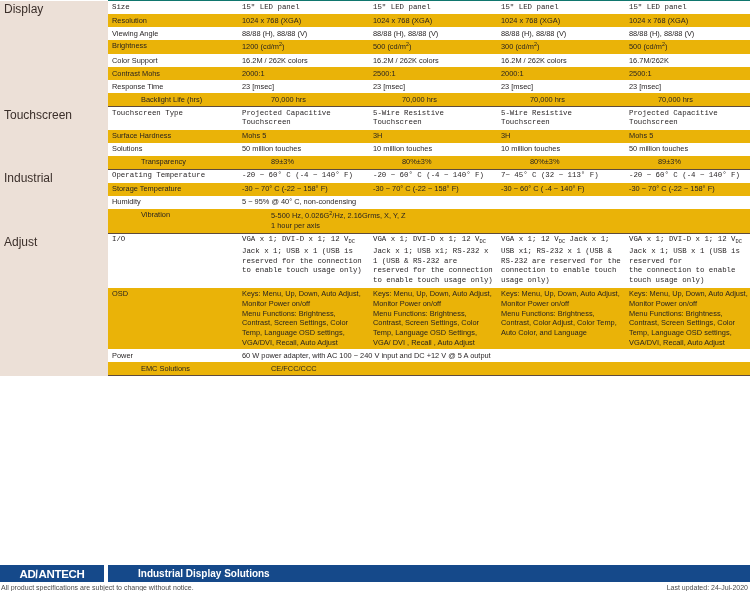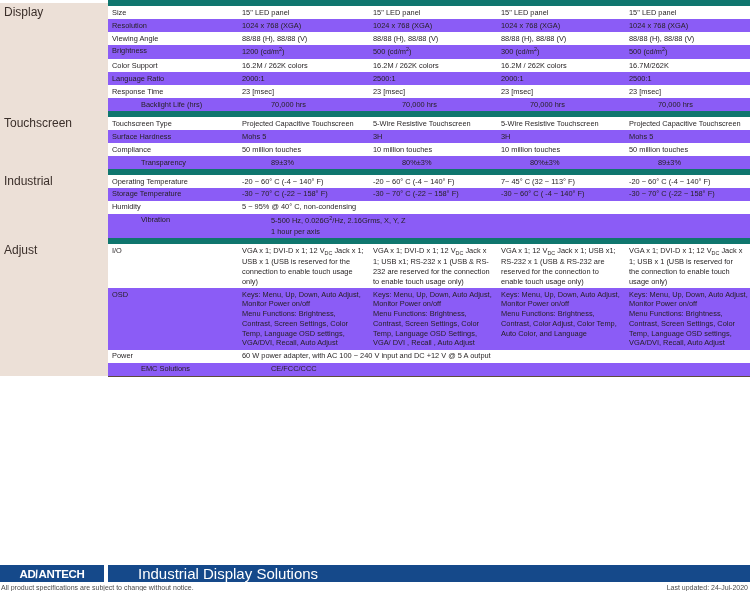--- a/index.html
+++ b/index.html
@@ -49,25 +49,25 @@
   td.param {
     width: 130px;
     padding-left: 8px;
     color: #231f20;
   }
   
   td.val { width: 128px; }
   td.val.v1 { width: 131px; }
 
   
-  tr.stripe td.param, tr.stripe td.val { background: #8b5cf6; }
+  tr.stripe td.param, tr.stripe td.val { background: #eab308; }
   tr.plain  td.param, tr.plain  td.val { background: #ffffff; }
 
   
-  tr.secstart td.param, tr.secstart td.val { border-top: 6px solid #0f766e; }
+  tr.secstart td.param, tr.secstart td.val { border-top: 1px solid #0f766e; font-family: Liberation Mono, monospace; }
   tr.secend   td.param, tr.secend   td.val { border-bottom: 1px solid #5e4a3c; padding-left: 33px; }
 
   td.span { }
 
   .sub { font-size: 5.4px; vertical-align: sub; }
   .sup { font-size: 5.4px; vertical-align: super; }
 
   
   #footer {
     position: absolute;
@@ -99,22 +99,22 @@
   .gapbox { width: 4px; background: #ffffff; }
   .tagbox {
     flex: 1;
     background: #15498a;
     display: flex;
     align-items: center;
     padding-left: 30px;
   }
   .tagtext {
     color: #ffffff;
-    font-size: 15px;
-    font-weight: normal;
+    font-size: 10px;
+    font-weight: bold;
   }
   .fnote {
     display: flex;
     justify-content: space-between;
     align-items: baseline;
     padding: 2px 2px 0 1px;
     font-size: 7px;
     color: #4a4a4a;
     width: 750px;
   }
@@ -157,21 +157,21 @@
           <td class="val">500 (cd/m<span class="sup">2</span>)</td>
         </tr>
         <tr class="plain">
           <td class="param">Color Support</td>
           <td class="val v1">16.2M / 262K colors</td>
           <td class="val">16.2M / 262K colors</td>
           <td class="val">16.2M / 262K colors</td>
           <td class="val">16.7M/262K</td>
         </tr>
         <tr class="stripe">
-          <td class="param">Language Ratio</td>
+          <td class="param">Contrast Mohs</td>
           <td class="val v1">2000:1</td>
           <td class="val">2500:1</td>
           <td class="val">2000:1</td>
           <td class="val">2500:1</td>
         </tr>
         <tr class="plain">
           <td class="param">Response Time</td>
           <td class="val v1">23 [msec]</td>
           <td class="val">23 [msec]</td>
           <td class="val">23 [msec]</td>
@@ -193,21 +193,21 @@
           <td class="val">Projected Capacitive Touchscreen</td>
         </tr>
         <tr class="stripe">
           <td class="param">Surface Hardness</td>
           <td class="val v1">Mohs 5</td>
           <td class="val">3H</td>
           <td class="val">3H</td>
           <td class="val">Mohs 5</td>
         </tr>
         <tr class="plain">
-          <td class="param">Compliance</td>
+          <td class="param">Solutions</td>
           <td class="val v1">50 million touches</td>
           <td class="val">10 million  touches</td>
           <td class="val">10 million touches</td>
           <td class="val">50 million touches</td>
         </tr>
         <tr class="stripe secend">
           <td class="param">Transparency</td>
           <td class="val v1">89±3%</td>
           <td class="val">80%±3%</td>
           <td class="val">80%±3%</td>

